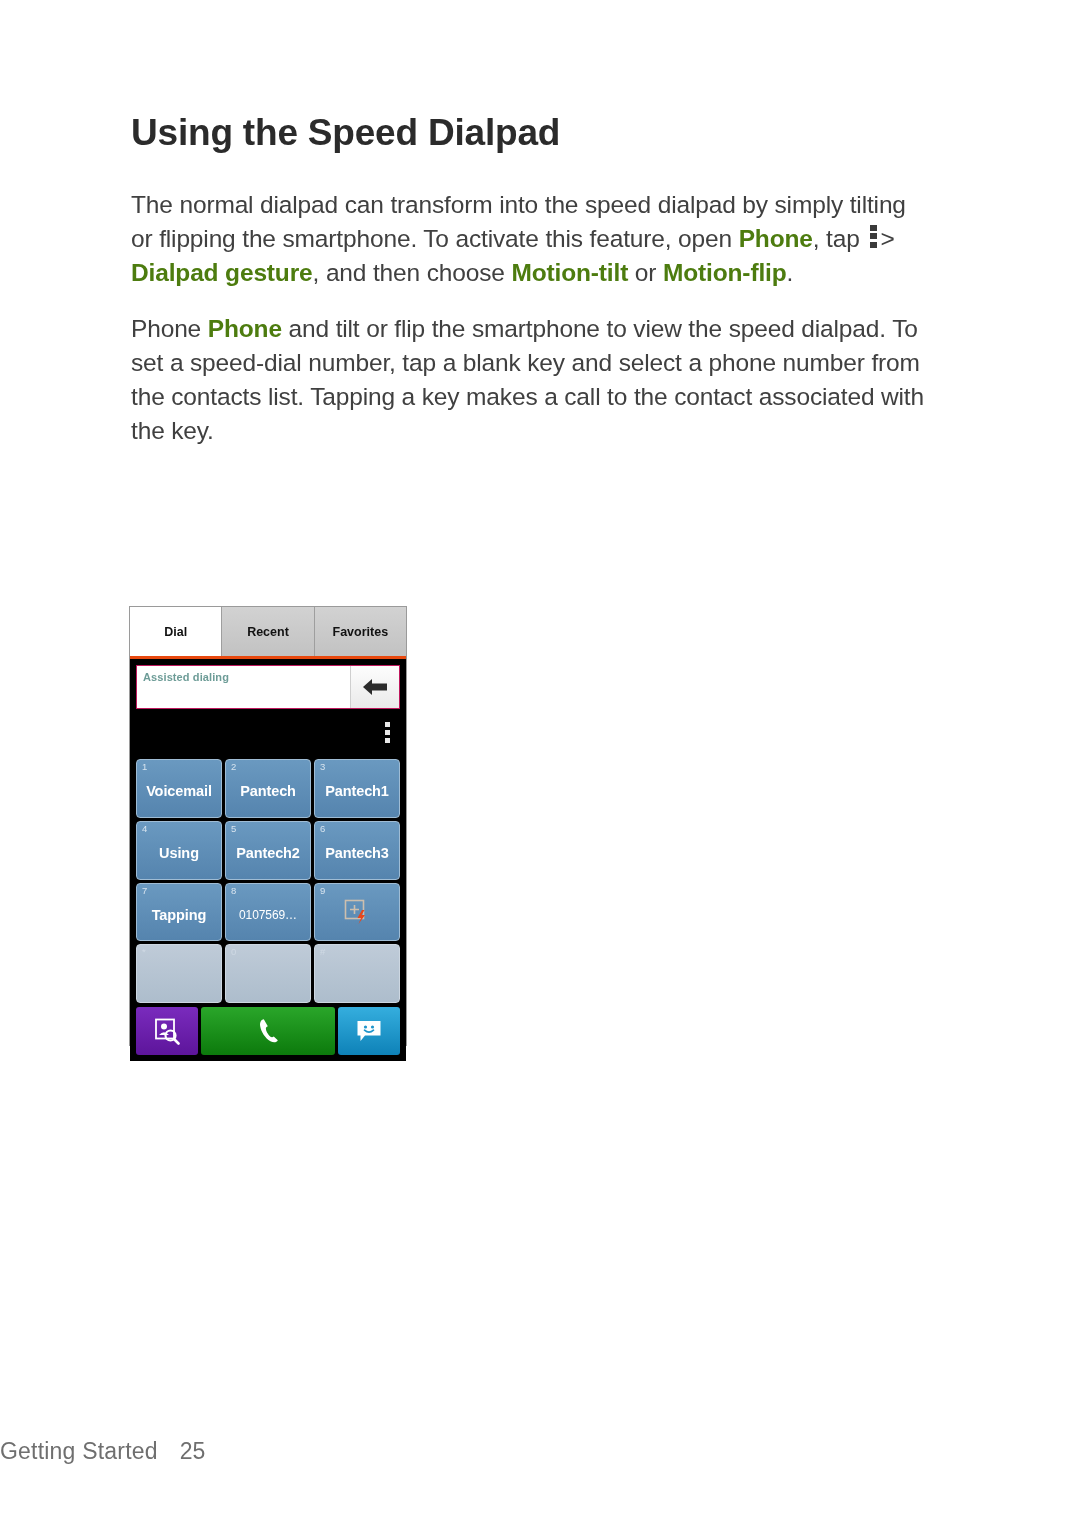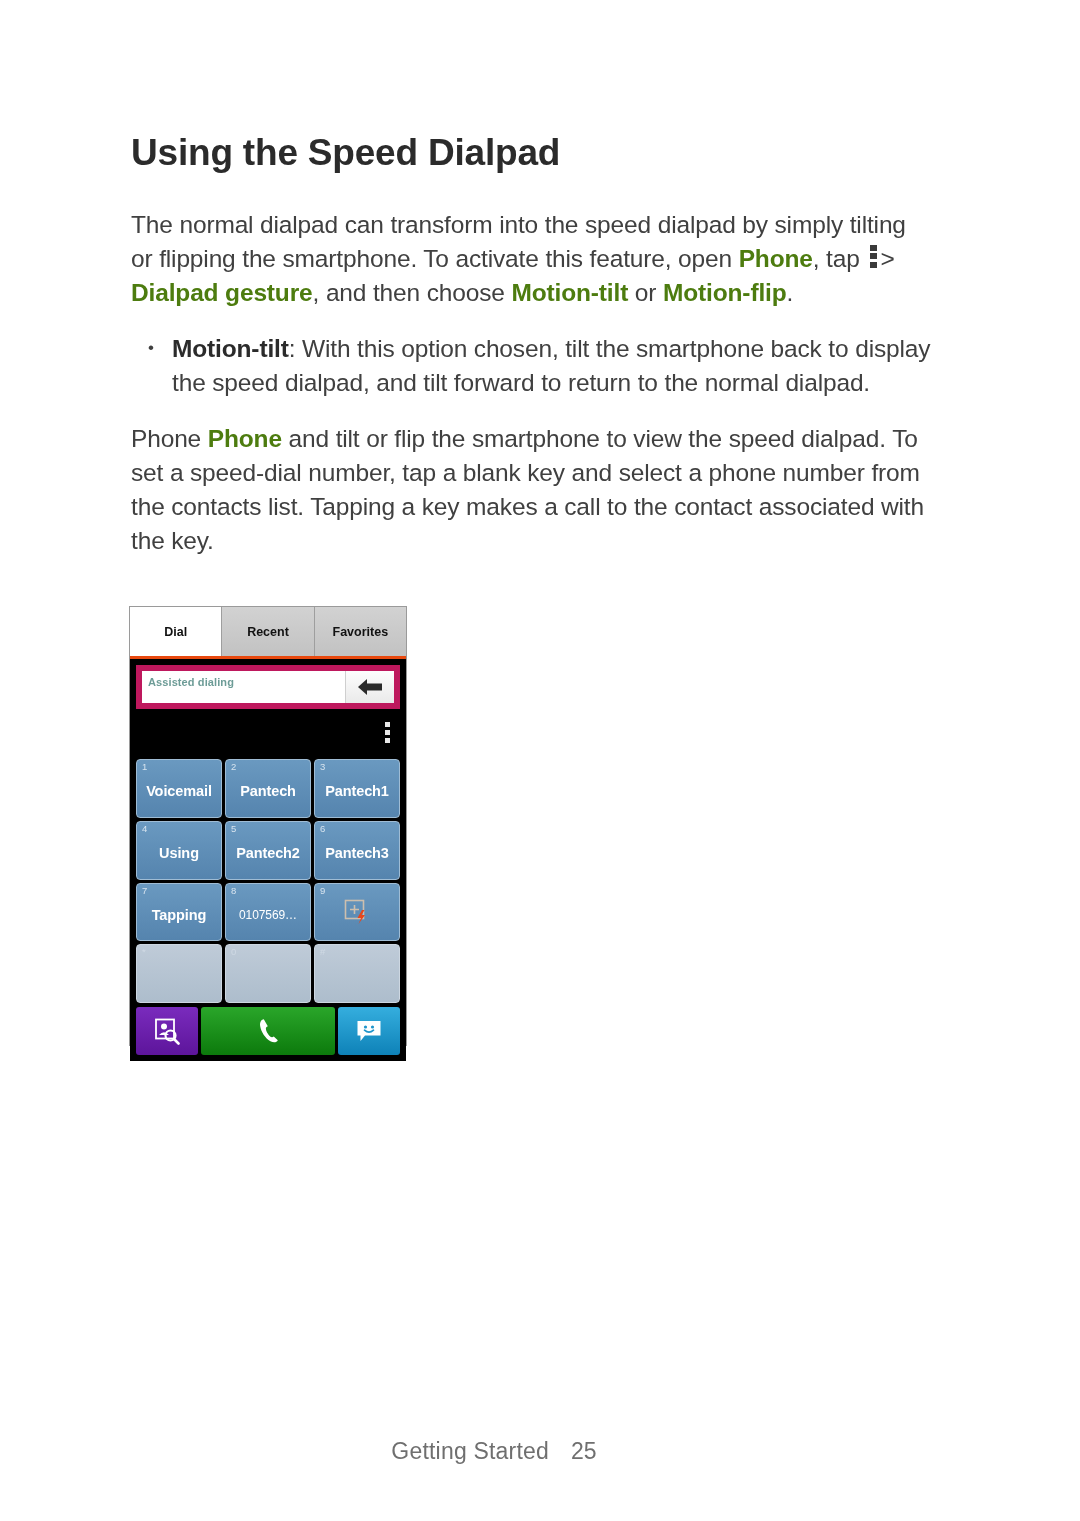--- a/index.html
+++ b/index.html
@@ -22,21 +22,20 @@
     width: 1080px;
     height: 1521px;
   }
 
   
   .content {
     position: absolute;
     left: 131px;
     top: 112px;
     width: 800px;
-    margin-top: 20px;
   }
 
   h1.page-title {
     font-size: 37px;
     font-weight: bold;
     letter-spacing: -0.2px;
     color: #2b2b2b;
     margin: 0 0 33px 0;
     line-height: 1.15;
   }
@@ -133,21 +132,21 @@
     box-sizing: border-box;
     height: calc(100% - 36px);
     display: flex;
     flex-direction: column;
   }
 
   .input-row {
     display: flex;
     height: 44px;
     background: #ffffff;
-    border: 6px solid #be185d;
+    border: 1px solid #be185d;
     box-sizing: border-box;
   }
   .input-field {
     flex: 1;
     padding: 5px 0 0 6px;
     font-size: 11px;
     color: #6d9c97;
     font-weight: bold;
     letter-spacing: 0.1px;
   }
@@ -243,21 +242,21 @@
     width: 62px;
     background: linear-gradient(#35aede, #0e82b8);
   }
 
   
   .footer {
     position: absolute;
     left: 0;
     top: 1438px;
     width: 1080px;
-    text-align: center;
+    text-align: left;
     padding-right: 92px;
     box-sizing: border-box;
   }
   .footer .sec {
     font-size: 23px;
     color: #6f6f6f;
     letter-spacing: 0.2px;
   }
   .footer .pg {
     font-size: 23px;
@@ -270,21 +269,20 @@
 
 <div class="page">
 
   <div class="content">
 
     <h1 class="page-title">Using the Speed Dialpad</h1>
 
     <p class="body-para"><span>The normal dialpad can transform into the speed dialpad by simply tilting or flipping the smartphone. To activate this feature, open </span><b>Phone</b><span>, tap </span><span class="overflow-inline"><i></i><i></i><i></i></span><span>&gt;</span> <b>Dialpad gesture</b><span>, and then choose </span><b>Motion-tilt</b><span> or </span><b>Motion-flip</b><span>.</span></p>
 
     <ul class="bullets">
-      <li><b>Motion-tilt</b><span>: With this option chosen, tilt the smartphone back to display the speed dialpad, and tilt forward to return to the normal dialpad.</span></li>
     </ul>
 
     <p class="body-para"><span>Phone </span><b>Phone</b><span> and tilt or flip the smartphone to view the speed dialpad. To set a speed-dial number, tap a blank key and select a phone number from the contacts list. Tapping a key makes a call to the contact associated with the key.</span></p>
 
   </div>
 
   <div class="phone-shot">
 
     <div class="tabbar">
       <div class="tab active">Dial</div>

